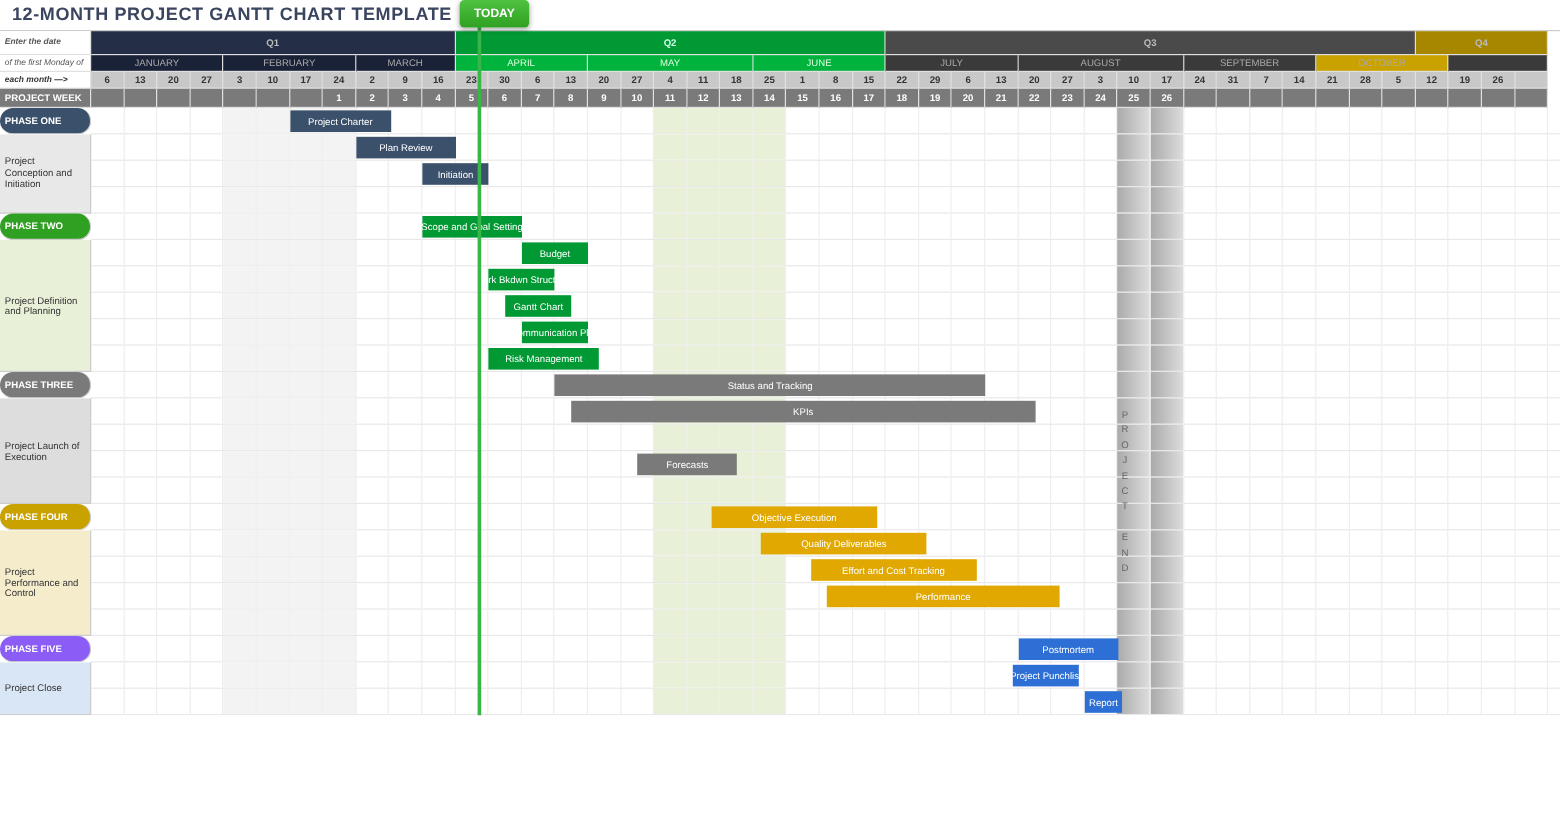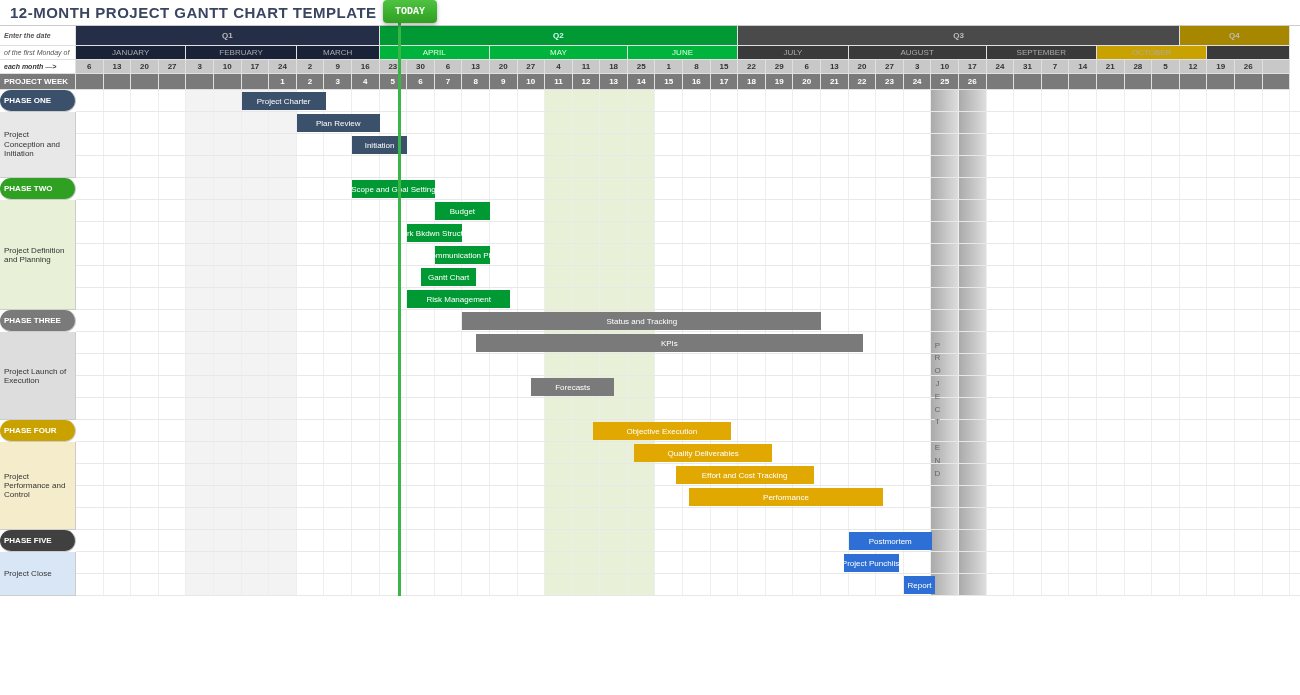--- a/index.html
+++ b/index.html
@@ -1,20 +1,20 @@
 <!DOCTYPE html>
 <html><head>
 <meta charset="utf-8">
 <style>
 * { margin: 0; padding: 0; box-sizing: border-box; }
 body { font-family: Arial, sans-serif; font-size: 10px; background: #fff; width: 1300px; }
 .wrapper { position: relative; }
 .title-row { display: flex; align-items: center; height: 26px; border-bottom: 1px solid #ccc; }
 .title { font-size: 15px; font-weight: bold; color: #3a4560; padding-left: 10px; letter-spacing: 0.5px; }
-.today-marker { position: absolute; top: 0; left: 383px; z-index: 20; font-family: Liberation Mono, monospace; }
+.today-marker { position: absolute; top: 0; left: 383px; z-index: 20; }
 .today-btn { background: linear-gradient(#4fc241,#2fa021); color: #fff; font-size: 10px; font-weight: bold; padding: 6px 12px; border-radius: 4px; box-shadow: 0 2px 4px rgba(0,0,0,.3); }
 .today-line { position: absolute; top: 0; left: 398px; width: 3px; height: 680px; background: #39b54a; z-index: 15; }
 
 .grid { display: grid; grid-template-columns: 76px repeat(44,27.6px); }
 .cell { border-right: 1px solid #e0e0e0; border-bottom: 1px solid #e0e0e0; height: 15px; font-size: 8px; display: flex; align-items: center; justify-content: center; color: #333; }
 
 
 .q-row .cell { background: #242f47; color: #bbb; font-weight: bold; height: 20px; }
 .q-row .q2 { background: #009933; color: #cfe; }
 .q-row .q3 { background: #4a4a4a; }
@@ -38,21 +38,21 @@
 .w-row .blank { background: #7a7a7a; }
 
 
 .body-row { display: grid; grid-template-columns: 76px 1fr; }
 .side-label { border-right: 1px solid #ccc; border-bottom: 1px solid #ccc; font-size: 8px; display: flex; align-items: center; padding: 4px; color: #333; }
 .phase-label { font-weight: bold; color: #fff; font-size: 8px; height: 22px; border-radius: 11px; }
 .phase1 { background: #3a506b; }
 .phase2 { background: #2fa021; }
 .phase3 { background: #7a7a7a; }
 .phase4 { background: #c9a200; }
-.phase5 { background: #404040; text-align: center; }
+.phase5 { background: #8b5cf6; text-align: center; }
 .desc-label { background: #e8e8e8; line-height: 1.2; }
 .desc2 { background: #e8f0d8; }
 .desc3 { background: #ddd; }
 .desc4 { background: #f5eccc; }
 .desc5 { background: #d9e6f5; }
 
 .lane { position: relative; height: 22px; border-bottom: 1px solid #e8e8e8; }
 .lane-grid { position: absolute; inset: 0; display: grid; grid-template-columns: repeat(44,27.6px); }
 .lane-grid div { border-right: 1px solid #eee; }
 .lane-grid .shade { background: #f3f3f3; }
@@ -599,20 +599,69 @@
               <div></div>
               <div></div>
               <div></div>
               <div></div>
               <div></div>
               <div></div>
               <div></div>
               <div></div>
               <div></div>
             </div>
+            <div class="bar b2" style="left: 345px; width: 55.2px;">Gantt Chart</div>
+          </div>
+          <div class="lane">
+            <div class="lane-grid">
+              <div></div>
+              <div></div>
+              <div></div>
+              <div></div>
+              <div class="shade"></div>
+              <div class="shade"></div>
+              <div class="shade"></div>
+              <div class="shade"></div>
+              <div></div>
+              <div></div>
+              <div></div>
+              <div></div>
+              <div></div>
+              <div></div>
+              <div></div>
+              <div></div>
+              <div></div>
+              <div class="hiband"></div>
+              <div class="hiband"></div>
+              <div class="hiband"></div>
+              <div class="hiband"></div>
+              <div></div>
+              <div></div>
+              <div></div>
+              <div></div>
+              <div></div>
+              <div></div>
+              <div></div>
+              <div></div>
+              <div></div>
+              <div></div>
+              <div class="endband"></div>
+              <div class="endband"></div>
+              <div></div>
+              <div></div>
+              <div></div>
+              <div></div>
+              <div></div>
+              <div></div>
+              <div></div>
+              <div></div>
+              <div></div>
+              <div></div>
+              <div></div>
+            </div>
             <div class="bar b2" style="left: 358.8px; width: 55.2px;">Communication Plan</div>
           </div>
           <div class="lane">
             <div class="lane-grid">
               <div></div>
               <div></div>
               <div></div>
               <div></div>
               <div class="shade"></div>
               <div class="shade"></div>
@@ -648,70 +697,21 @@
               <div></div>
               <div></div>
               <div></div>
               <div></div>
               <div></div>
               <div></div>
               <div></div>
               <div></div>
               <div></div>
             </div>
-            <div class="bar b2" style="left: 345px; width: 55.2px;">Gantt Chart</div>
-          </div>
-          <div class="lane">
-            <div class="lane-grid">
-              <div></div>
-              <div></div>
-              <div></div>
-              <div></div>
-              <div class="shade"></div>
-              <div class="shade"></div>
-              <div class="shade"></div>
-              <div class="shade"></div>
-              <div></div>
-              <div></div>
-              <div></div>
-              <div></div>
-              <div></div>
-              <div></div>
-              <div></div>
-              <div></div>
-              <div></div>
-              <div class="hiband"></div>
-              <div class="hiband"></div>
-              <div class="hiband"></div>
-              <div class="hiband"></div>
-              <div></div>
-              <div></div>
-              <div></div>
-              <div></div>
-              <div></div>
-              <div></div>
-              <div></div>
-              <div></div>
-              <div></div>
-              <div></div>
-              <div class="endband"></div>
-              <div class="endband"></div>
-              <div></div>
-              <div></div>
-              <div></div>
-              <div></div>
-              <div></div>
-              <div></div>
-              <div></div>
-              <div></div>
-              <div></div>
-              <div></div>
-              <div></div>
-            </div>
-            <div class="bar b2" style="left: 331.2px; width: 103px;">Risk Management</div>
+            <div class="bar b2" style="left: 331.2px; width: 92px;">Risk Management</div>
           </div>
         </div>
       </div>
       <div class="body-row">
         <div class="side-label phase-label phase3">PHASE THREE</div>
         <div class="lane">
           <div class="lane-grid">
             <div></div>
             <div></div>
             <div></div>

